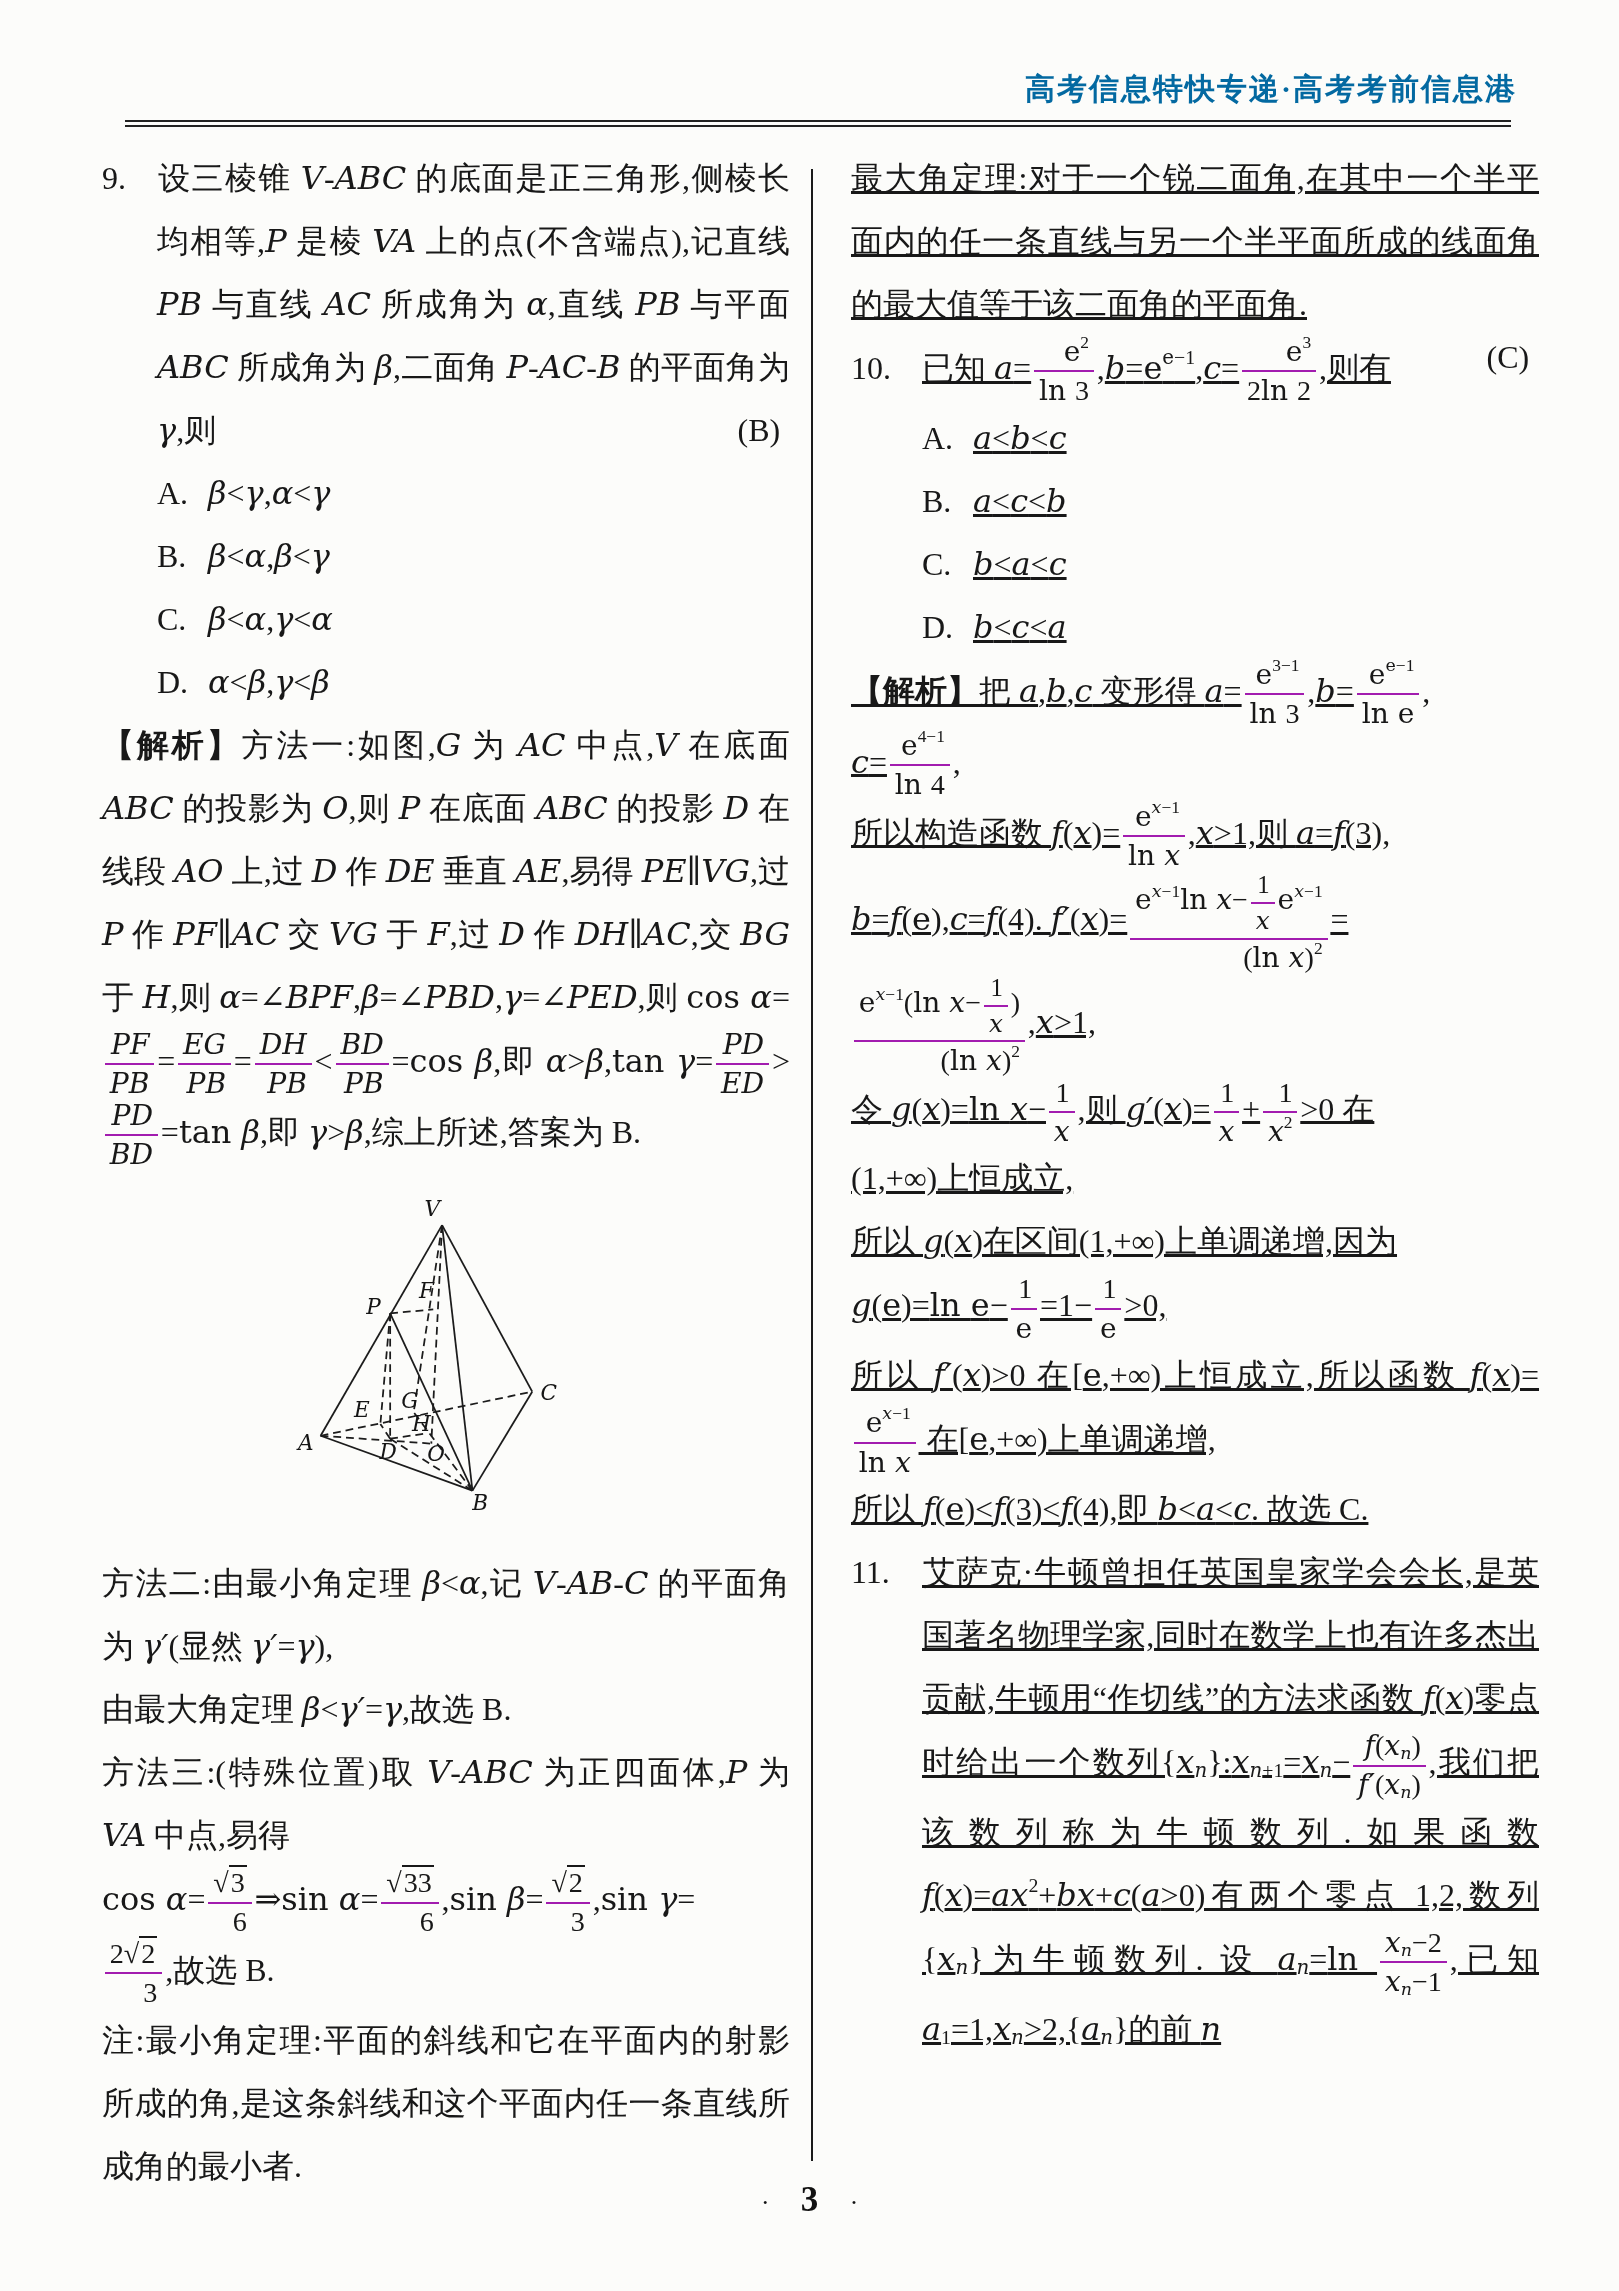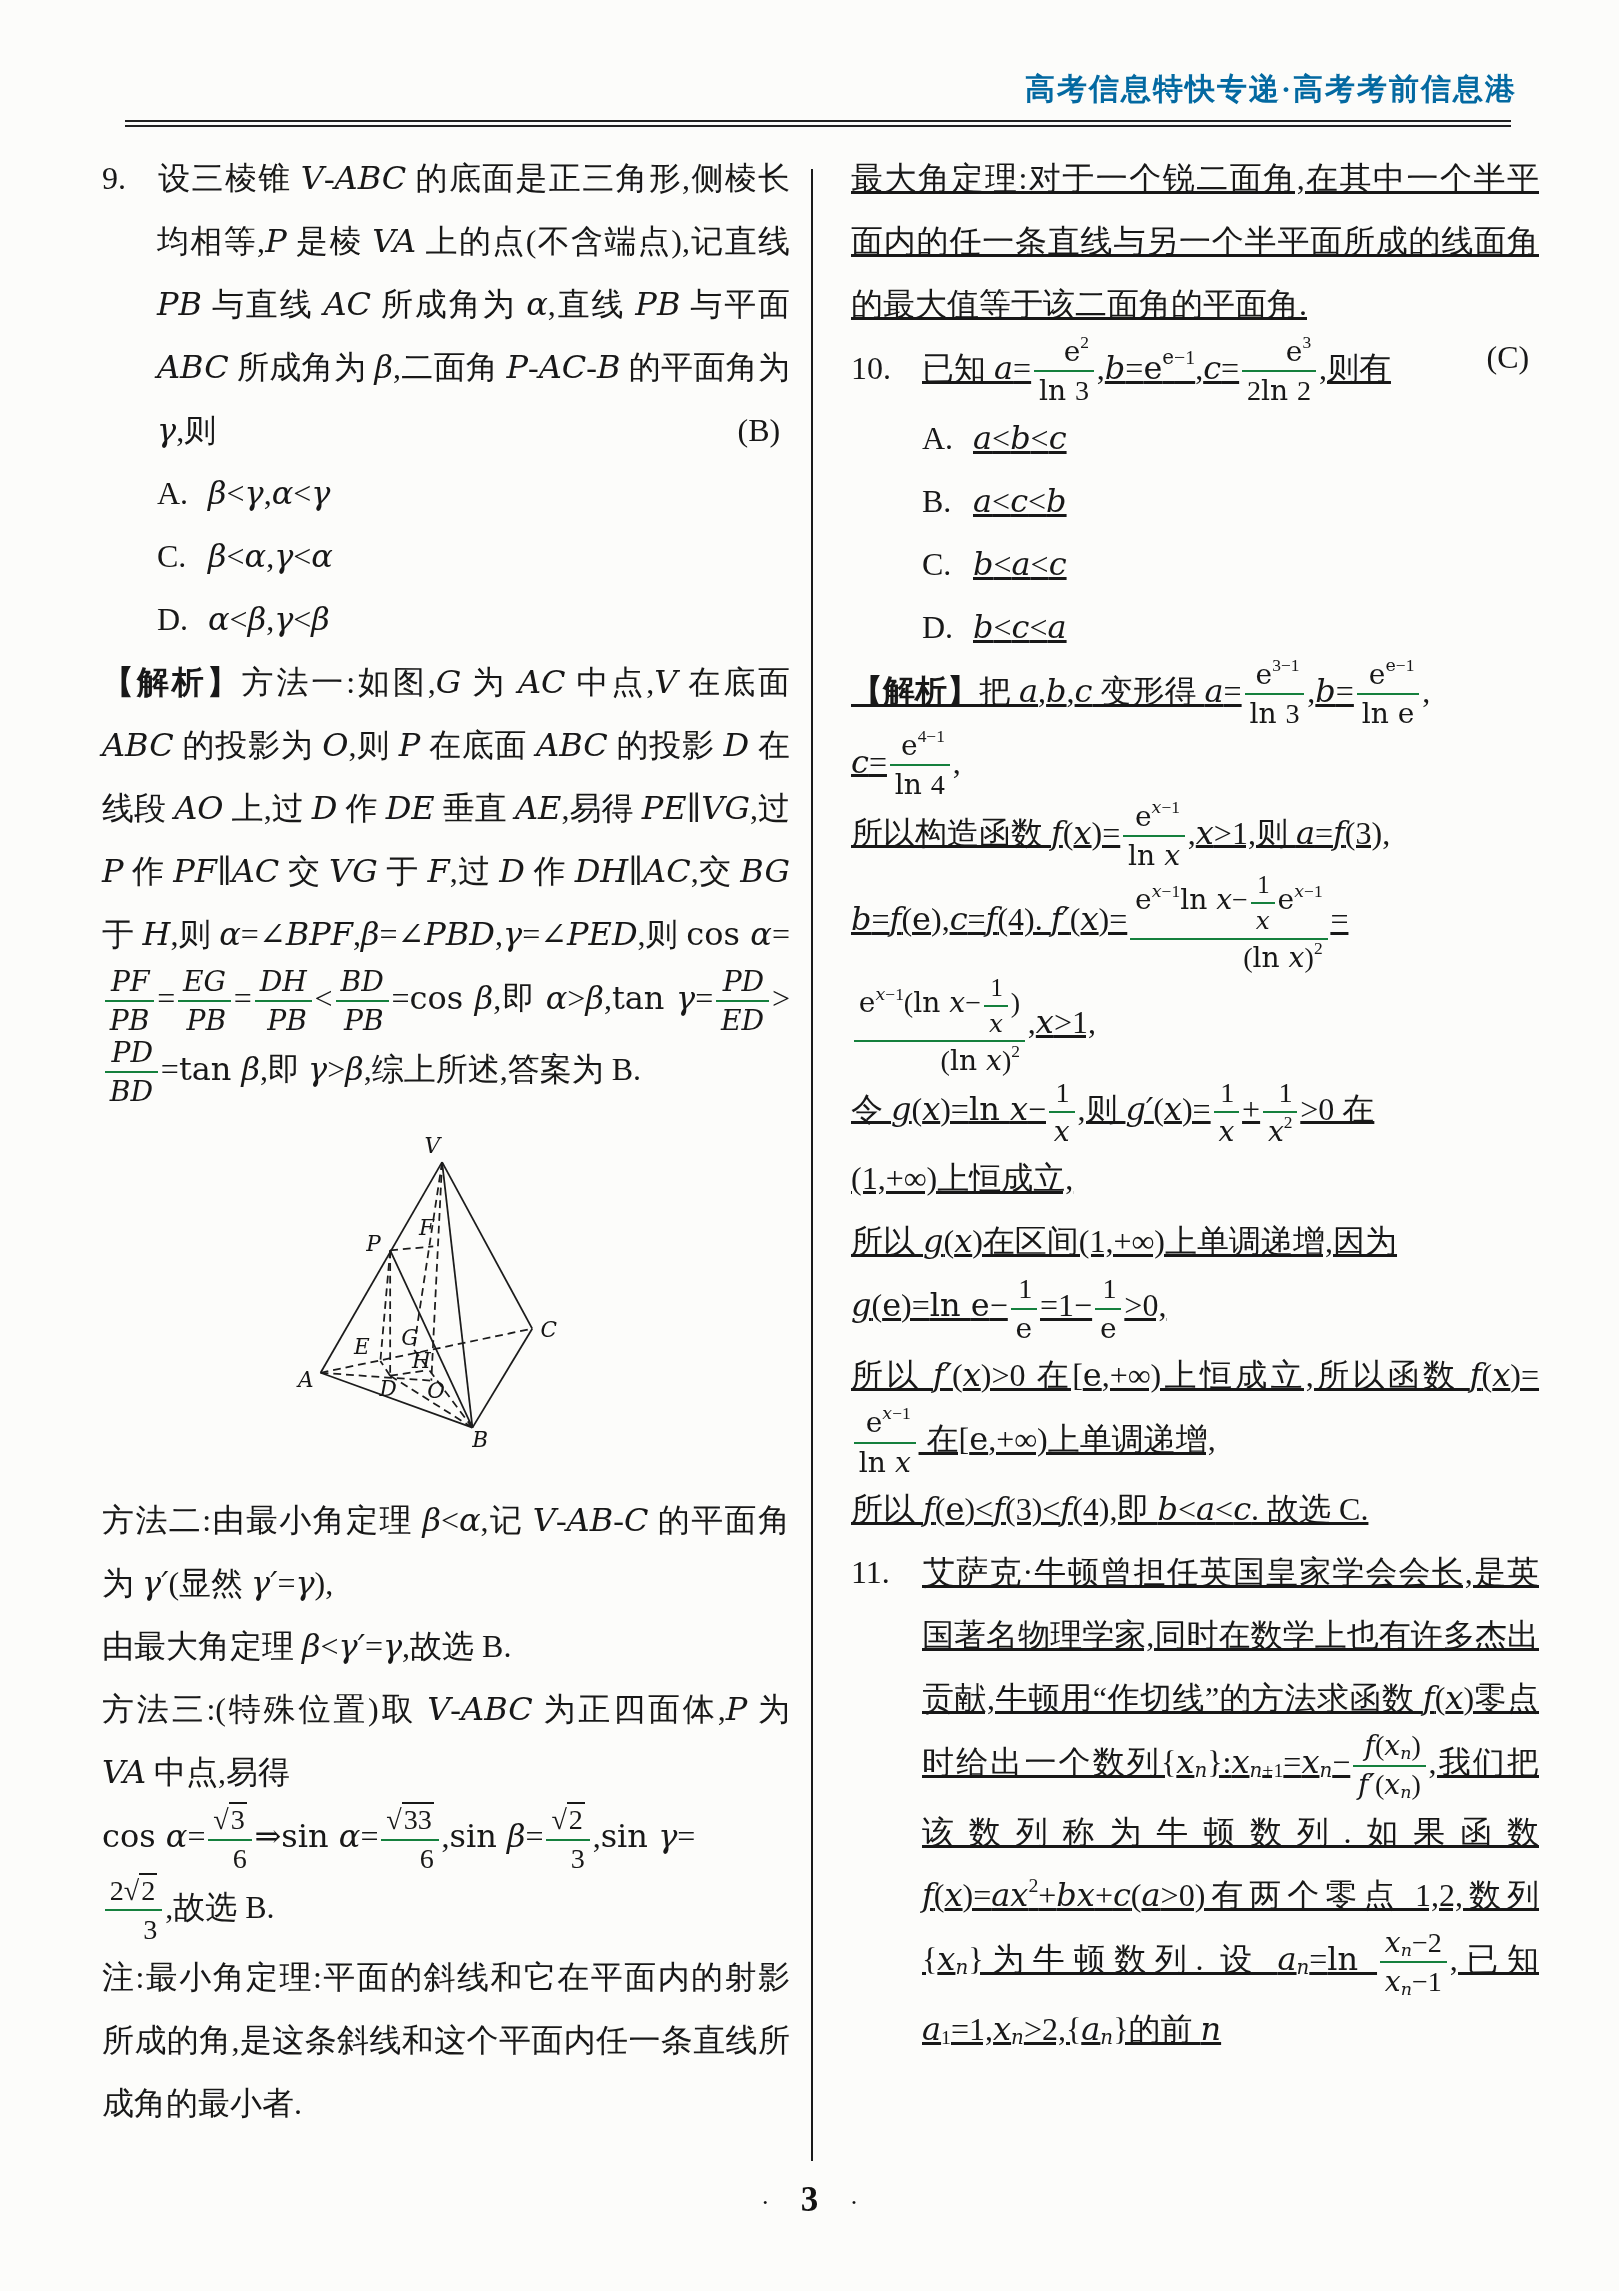--- a/index.html
+++ b/index.html
@@ -25,21 +25,21 @@
   .ans-tall{bottom:17.6px;}
   .optlabel{display:inline-block;min-width:51px;}
   .m{font-family:"DejaVu Serif","Liberation Serif",serif;font-style:italic;}
   .u{font-family:"DejaVu Serif","Liberation Serif",serif;font-style:normal;}
   .bd{font-weight:bold;}
   .sp{font-size:0.62em;vertical-align:0.72em;line-height:0;}
   .sb{font-size:0.62em;vertical-align:-0.22em;line-height:0;}
   .frac{display:inline-block;vertical-align:middle;text-align:right;font-size:0.88em;
         margin:0 2.9px;line-height:1.12;text-indent:0;}
   .fn{display:block;padding:0 4.9px 2.9px;}
-  .fd{display:block;border-top:2px solid #15803d;padding:2.9px 4.9px 0;}
+  .fd{display:block;border-top:2px solid #a21caf;padding:2.9px 4.9px 0;}
   .rt{white-space:nowrap;}
   .rad{font-style:normal;}
   .arg{border-top:2px solid #181818;padding:0 2px;}
   .figwrap{text-align:center;margin:13.7px 0 9.8px;}
   .figlabel{font-family:"DejaVu Serif","Liberation Serif",serif;font-style:italic;
             font-size:22px;fill:#151515;}
   .footer{position:absolute;top:2180px;left:0;width:100%;text-align:center;
           font-size:25.5px;color:#111;}
   .footer span{margin:0 15.7px;}
   .pnum{font-weight:bold;font-size:35px;}
@@ -49,20 +49,21 @@
 
 <div class="page">
   <div class="header">高考信息特快专递·高考考前信息港</div>
   <div class="hrule"></div>
   <div class="divider"></div>
 
   <div class="col col-left">
     <div class="qitem">
       <p class="para stem"><span class="qnum">9.</span><span>设三棱锥 <span class="m">V</span>-<span class="m">ABC</span> 的底面是正三角形,侧棱长均相等,<span class="m">P</span> 是棱 <span class="m">VA</span> 上的点(不含端点),记直线 <span class="m">PB</span> 与直线 <span class="m">AC</span> 所成角为 <span class="m">α</span>,直线 <span class="m">PB</span> 与平面 <span class="m">ABC</span> 所成角为 <span class="m">β</span>,二面角 <span class="m">P</span>-<span class="m">AC</span>-<span class="m">B</span> 的平面角为 <span class="m">γ</span>,则</span><span class="ans">(B)</span></p>
       <p class="para"><span class="optlabel">A.</span><span><span class="m">β</span>&lt;<span class="m">γ</span>,<span class="m">α</span>&lt;<span class="m">γ</span></span></p>
+      <p class="para"><span class="optlabel">B.</span><span><span class="m">β</span>&lt;<span class="m">α</span>,<span class="m">β</span>&lt;<span class="m">γ</span></span></p>
       <p class="para"><span class="optlabel">C.</span><span><span class="m">β</span>&lt;<span class="m">α</span>,<span class="m">γ</span>&lt;<span class="m">α</span></span></p>
       <p class="para"><span class="optlabel">D.</span><span><span class="m">α</span>&lt;<span class="m">β</span>,<span class="m">γ</span>&lt;<span class="m">β</span></span></p>
     </div>
     <p class="para"><span class="bd">【解析】</span>方法一:如图,<span class="m">G</span> 为 <span class="m">AC</span> 中点,<span class="m">V</span> 在底面 <span class="m">ABC</span> 的投影为 <span class="m">O</span>,则 <span class="m">P</span> 在底面 <span class="m">ABC</span> 的投影 <span class="m">D</span> 在线段 <span class="m">AO</span> 上,过 <span class="m">D</span> 作 <span class="m">DE</span> 垂直 <span class="m">AE</span>,易得 <span class="m">PE</span>∥<span class="m">VG</span>,过 <span class="m">P</span> 作 <span class="m">PF</span>∥<span class="m">AC</span> 交 <span class="m">VG</span> 于 <span class="m">F</span>,过 <span class="m">D</span> 作 <span class="m">DH</span>∥<span class="m">AC</span>,交 <span class="m">BG</span> 于 <span class="m">H</span>,则 <span class="m">α</span>=∠<span class="m">BPF</span>,<span class="m">β</span>=∠<span class="m">PBD</span>,<span class="m">γ</span>=∠<span class="m">PED</span>,则 <span class="u">cos </span><span class="m">α</span>=<span class="frac"><span class="fn"><span class="m">PF</span></span><span class="fd"><span class="m">PB</span></span></span>=<span class="frac"><span class="fn"><span class="m">EG</span></span><span class="fd"><span class="m">PB</span></span></span>=<span class="frac"><span class="fn"><span class="m">DH</span></span><span class="fd"><span class="m">PB</span></span></span>&lt;<span class="frac"><span class="fn"><span class="m">BD</span></span><span class="fd"><span class="m">PB</span></span></span>=<span class="u">cos </span><span class="m">β</span>,即 <span class="m">α</span>&gt;<span class="m">β</span>,<span class="u">tan </span><span class="m">γ</span>=<span class="frac"><span class="fn"><span class="m">PD</span></span><span class="fd"><span class="m">ED</span></span></span>&gt;<span class="frac"><span class="fn"><span class="m">PD</span></span><span class="fd"><span class="m">BD</span></span></span>=<span class="u">tan </span><span class="m">β</span>,即 <span class="m">γ</span>&gt;<span class="m">β</span>,综上所述,答案为 B.</p>
     <div class="figwrap">
       <svg viewBox="0 0 400 344" width="392" height="337" style="font-size:33px">
           <line x1="72" y1="257" x2="288" y2="212" stroke="#1c1c1c" stroke-width="1.8" stroke-dasharray="8 5"></line>
           <line x1="72" y1="257" x2="185" y2="265" stroke="#1c1c1c" stroke-width="1.8" stroke-dasharray="8 5"></line>
           <line x1="196" y1="42" x2="185" y2="265" stroke="#1c1c1c" stroke-width="1.8" stroke-dasharray="8 5"></line>
           <line x1="196" y1="42" x2="167" y2="233" stroke="#1c1c1c" stroke-width="1.8" stroke-dasharray="8 5"></line>

